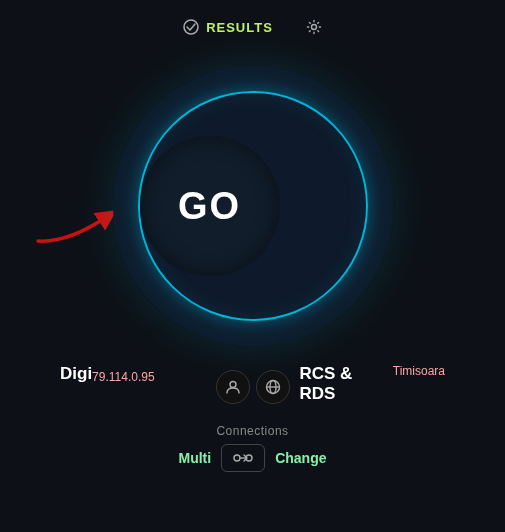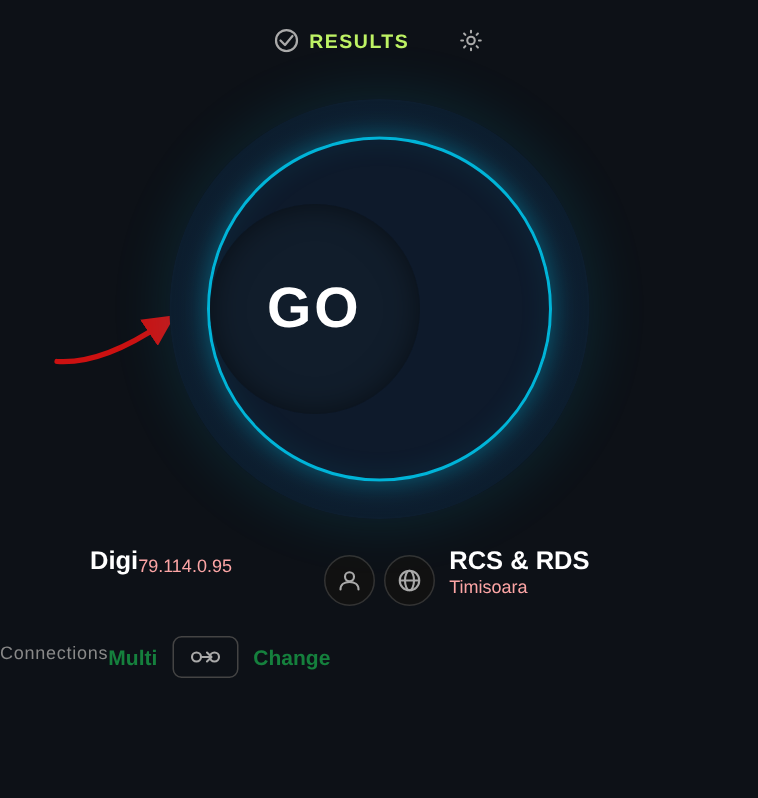--- a/index.html
+++ b/index.html
@@ -125,21 +125,21 @@
     }
 
     .info-left {
       display: flex;
       align-items: flex-end;
       flex: 1;
     }
 
     .info-right {
       display: flex;
-      flex-direction: column;
+      flex-direction: row;
       align-items: flex-start;
       flex: 1;
     }
 
     .info-name {
       font-size: 17px;
       font-weight: 700;
       color: #fff;
     }
 
@@ -176,20 +176,21 @@
       align-items: center;
       justify-content: center;
       cursor: pointer;
       color: #aaa;
       font-size: 16px;
     }
 
     
     .connections-section {
       display: flex;
+      flex-direction: column;
       align-items: center;
       margin-top: 20px;
       width: 100%;
     }
 
     .connections-label {
       font-size: 12px;
       color: #888;
       letter-spacing: 0.5px;
       margin-bottom: 6px;
@@ -197,21 +198,21 @@
 
     .connections-row {
       display: flex;
       align-items: center;
       gap: 10px;
     }
 
     .conn-option {
       font-size: 14px;
       font-weight: 600;
-      color: #15803d;
+      color: #86efac;
       cursor: pointer;
     }
 
     .conn-icon {
       width: 44px;
       height: 28px;
       border: 1.5px solid #444;
       border-radius: 6px;
       display: flex;
       align-items: center;

